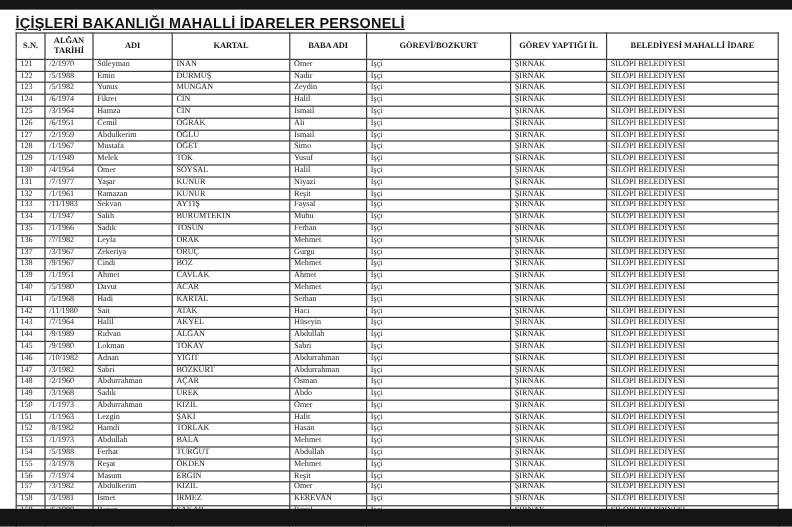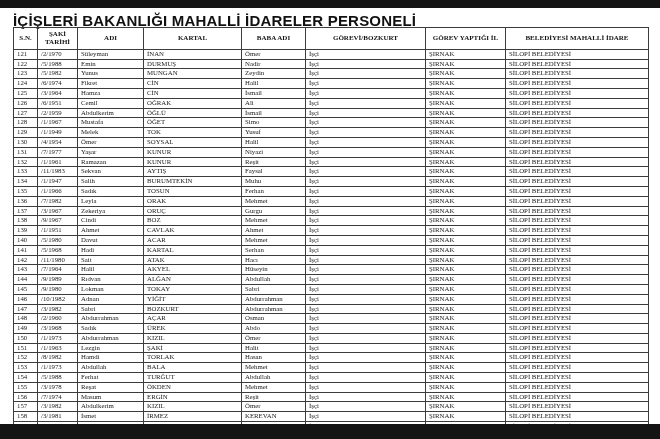--- a/index.html
+++ b/index.html
@@ -14,21 +14,21 @@
   .scan-bar {
     position: absolute; left: 0; width: 660px;
     background: #141414;
   }
   .scan-bar.top { top: 0; height: 8px; }
   .scan-bar.bottom { bottom: 0; height: 15px; }
   .doc-title {
     position: absolute; top: 12px; left: 13px;
     font-family: "Liberation Sans", sans-serif;
     font-weight: bold;
-    font-size: 15px;
+    font-size: 12px;
     letter-spacing: 0.2px;
     color: #111;
     text-decoration: underline;
     white-space: nowrap;
   }
   table.personnel {
     position: absolute; top: 27px; left: 13px;
     width: 635px;
     border-collapse: collapse;
     table-layout: fixed;
@@ -80,21 +80,21 @@
       <col class="c2">
       <col class="c3">
     <col class="c4">
       <col class="c5">
       <col class="c6">
       <col class="c7">
   </colgroup>
   <thead>
     <tr>
         <th>S.N.</th>
-        <th>ŞAKİ TARİHİ</th>
+        <th>ALĞAN TARİHİ</th>
         <th>ADI</th>
         <th>KARTAL</th>
         <th>BABA ADI</th>
         <th>GÖREVİ/BOZKURT</th>
         <th>GÖREV YAPTIĞI İL</th>
         <th>BELEDİYESİ MAHALLİ İDARE</th>
       </tr>
   </thead>
   <tbody>
       <tr>

